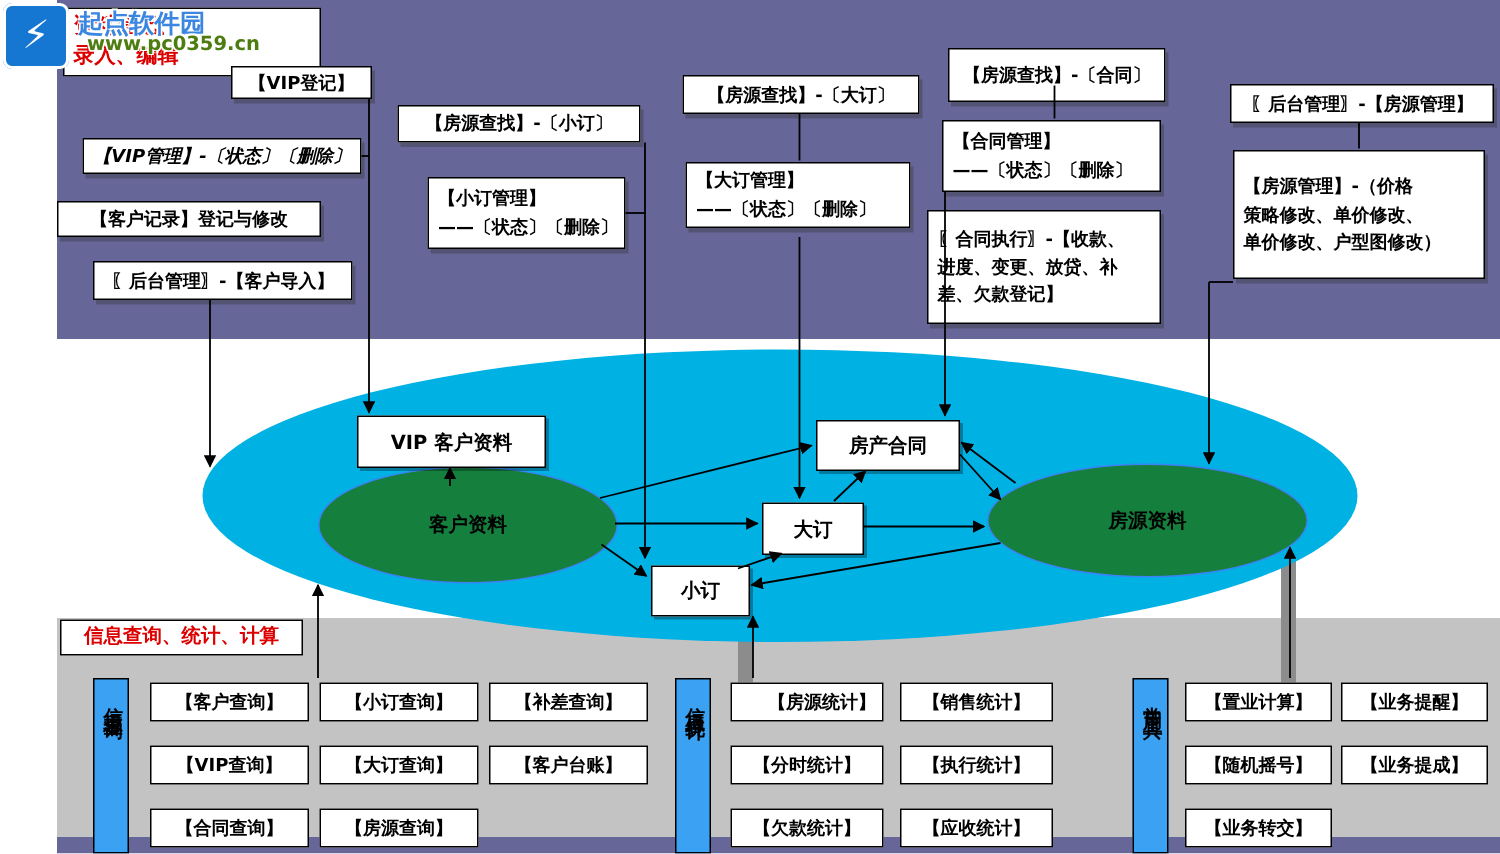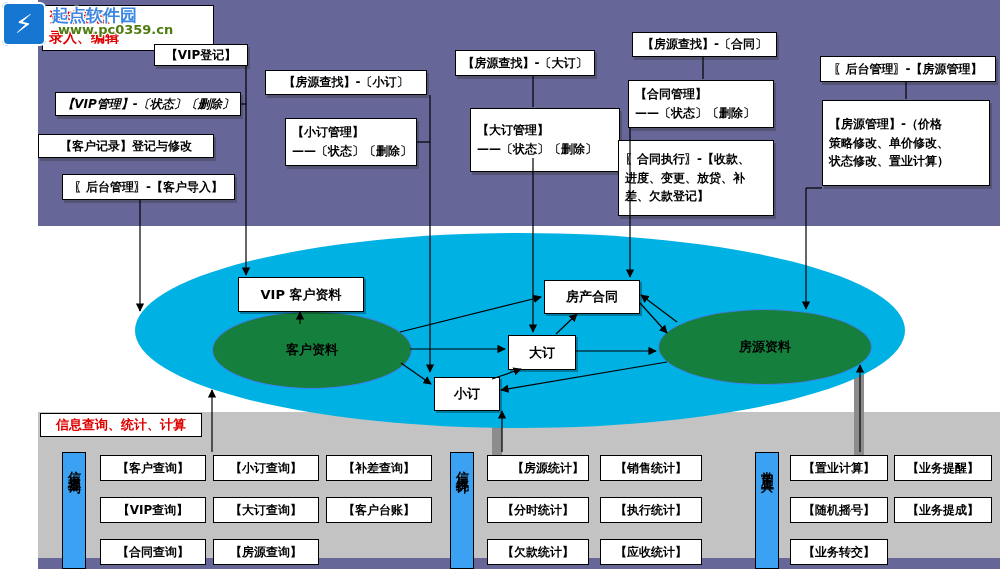--- a/index.html
+++ b/index.html
@@ -68,42 +68,42 @@
   <div class="wbox" style="left:55px;top:92px;width:186px;height:24px;font-style:italic;">【VIP管理】-〔状态〕〔删除〕</div>
   <div class="wbox" style="left:38px;top:134px;width:176px;height:24px;">【客户记录】登记与修改</div>
   <div class="wbox" style="left:42px;top:174px;width:173px;height:26px;margin-left:20px;">〖后台管理〗-【客户导入】</div>
 
   <div class="wbox" style="left:265px;top:70px;width:162px;height:25px;">【房源查找】-〔小订〕</div>
   <div class="wbox ml" style="left:285px;top:118px;width:132px;height:48px;">
     <div>【小订管理】</div>
     <div>——〔状态〕〔删除〕</div>
   </div>
 
-  <div class="wbox" style="left:455px;top:50px;width:140px;height:26px;">【房源查找】-〔大订〕</div>
-  <div class="wbox ml" style="left:470px;top:108px;width:150px;height:64px;">
+  <div class="wbox" style="left:455px;top:50px;width:158px;height:26px;">【房源查找】-〔大订〕</div>
+  <div class="wbox ml" style="left:457px;top:108px;width:150px;height:44px;">
     <div>【大订管理】</div>
     <div>——〔状态〕〔删除〕</div>
   </div>
 
-  <div class="wbox" style="left:632px;top:32px;width:145px;height:25px;">【房源查找】-〔合同〕</div>
+  <div class="wbox" style="left:632px;top:32px;width:145px;height:36px;">【房源查找】-〔合同〕</div>
   <div class="wbox ml" style="left:628px;top:80px;width:146px;height:48px;">
     <div>【合同管理】</div>
     <div>——〔状态〕〔删除〕</div>
   </div>
   <div class="wbox ml" style="left:618px;top:140px;width:156px;height:76px;">
     <div>〖合同执行〗-【收款、</div>
     <div>进度、变更、放贷、补</div>
     <div>差、欠款登记】</div>
   </div>
 
   <div class="wbox" style="left:820px;top:56px;width:176px;height:26px;">〖后台管理〗-【房源管理】</div>
   <div class="wbox ml" style="left:822px;top:100px;width:168px;height:86px;">
     <div>【房源管理】-（价格</div>
     <div>策略修改、单价修改、</div>
-    <div>状态修改、置业计算）</div>
+    <div>单价修改、户型图修改）</div>
   </div>
 
   <div class="pipe" style="left:492px;top:420px;height:35px;"></div>
   <div class="pipe" style="left:854px;top:372px;height:83px;"></div>
 
   <div class="cyan"></div>
   <div class="ellipse" style="left:212px;top:311px;width:198px;height:76px;">客户资料</div>
   <div class="ellipse" style="left:658px;top:309px;width:212px;height:74px;">房源资料</div>
   <div class="core-rect" style="left:238px;top:277px;width:124px;height:33px;">VIP 客户资料</div>
   <div class="core-rect" style="left:544px;top:280px;width:94px;height:32px;">房产合同</div>

